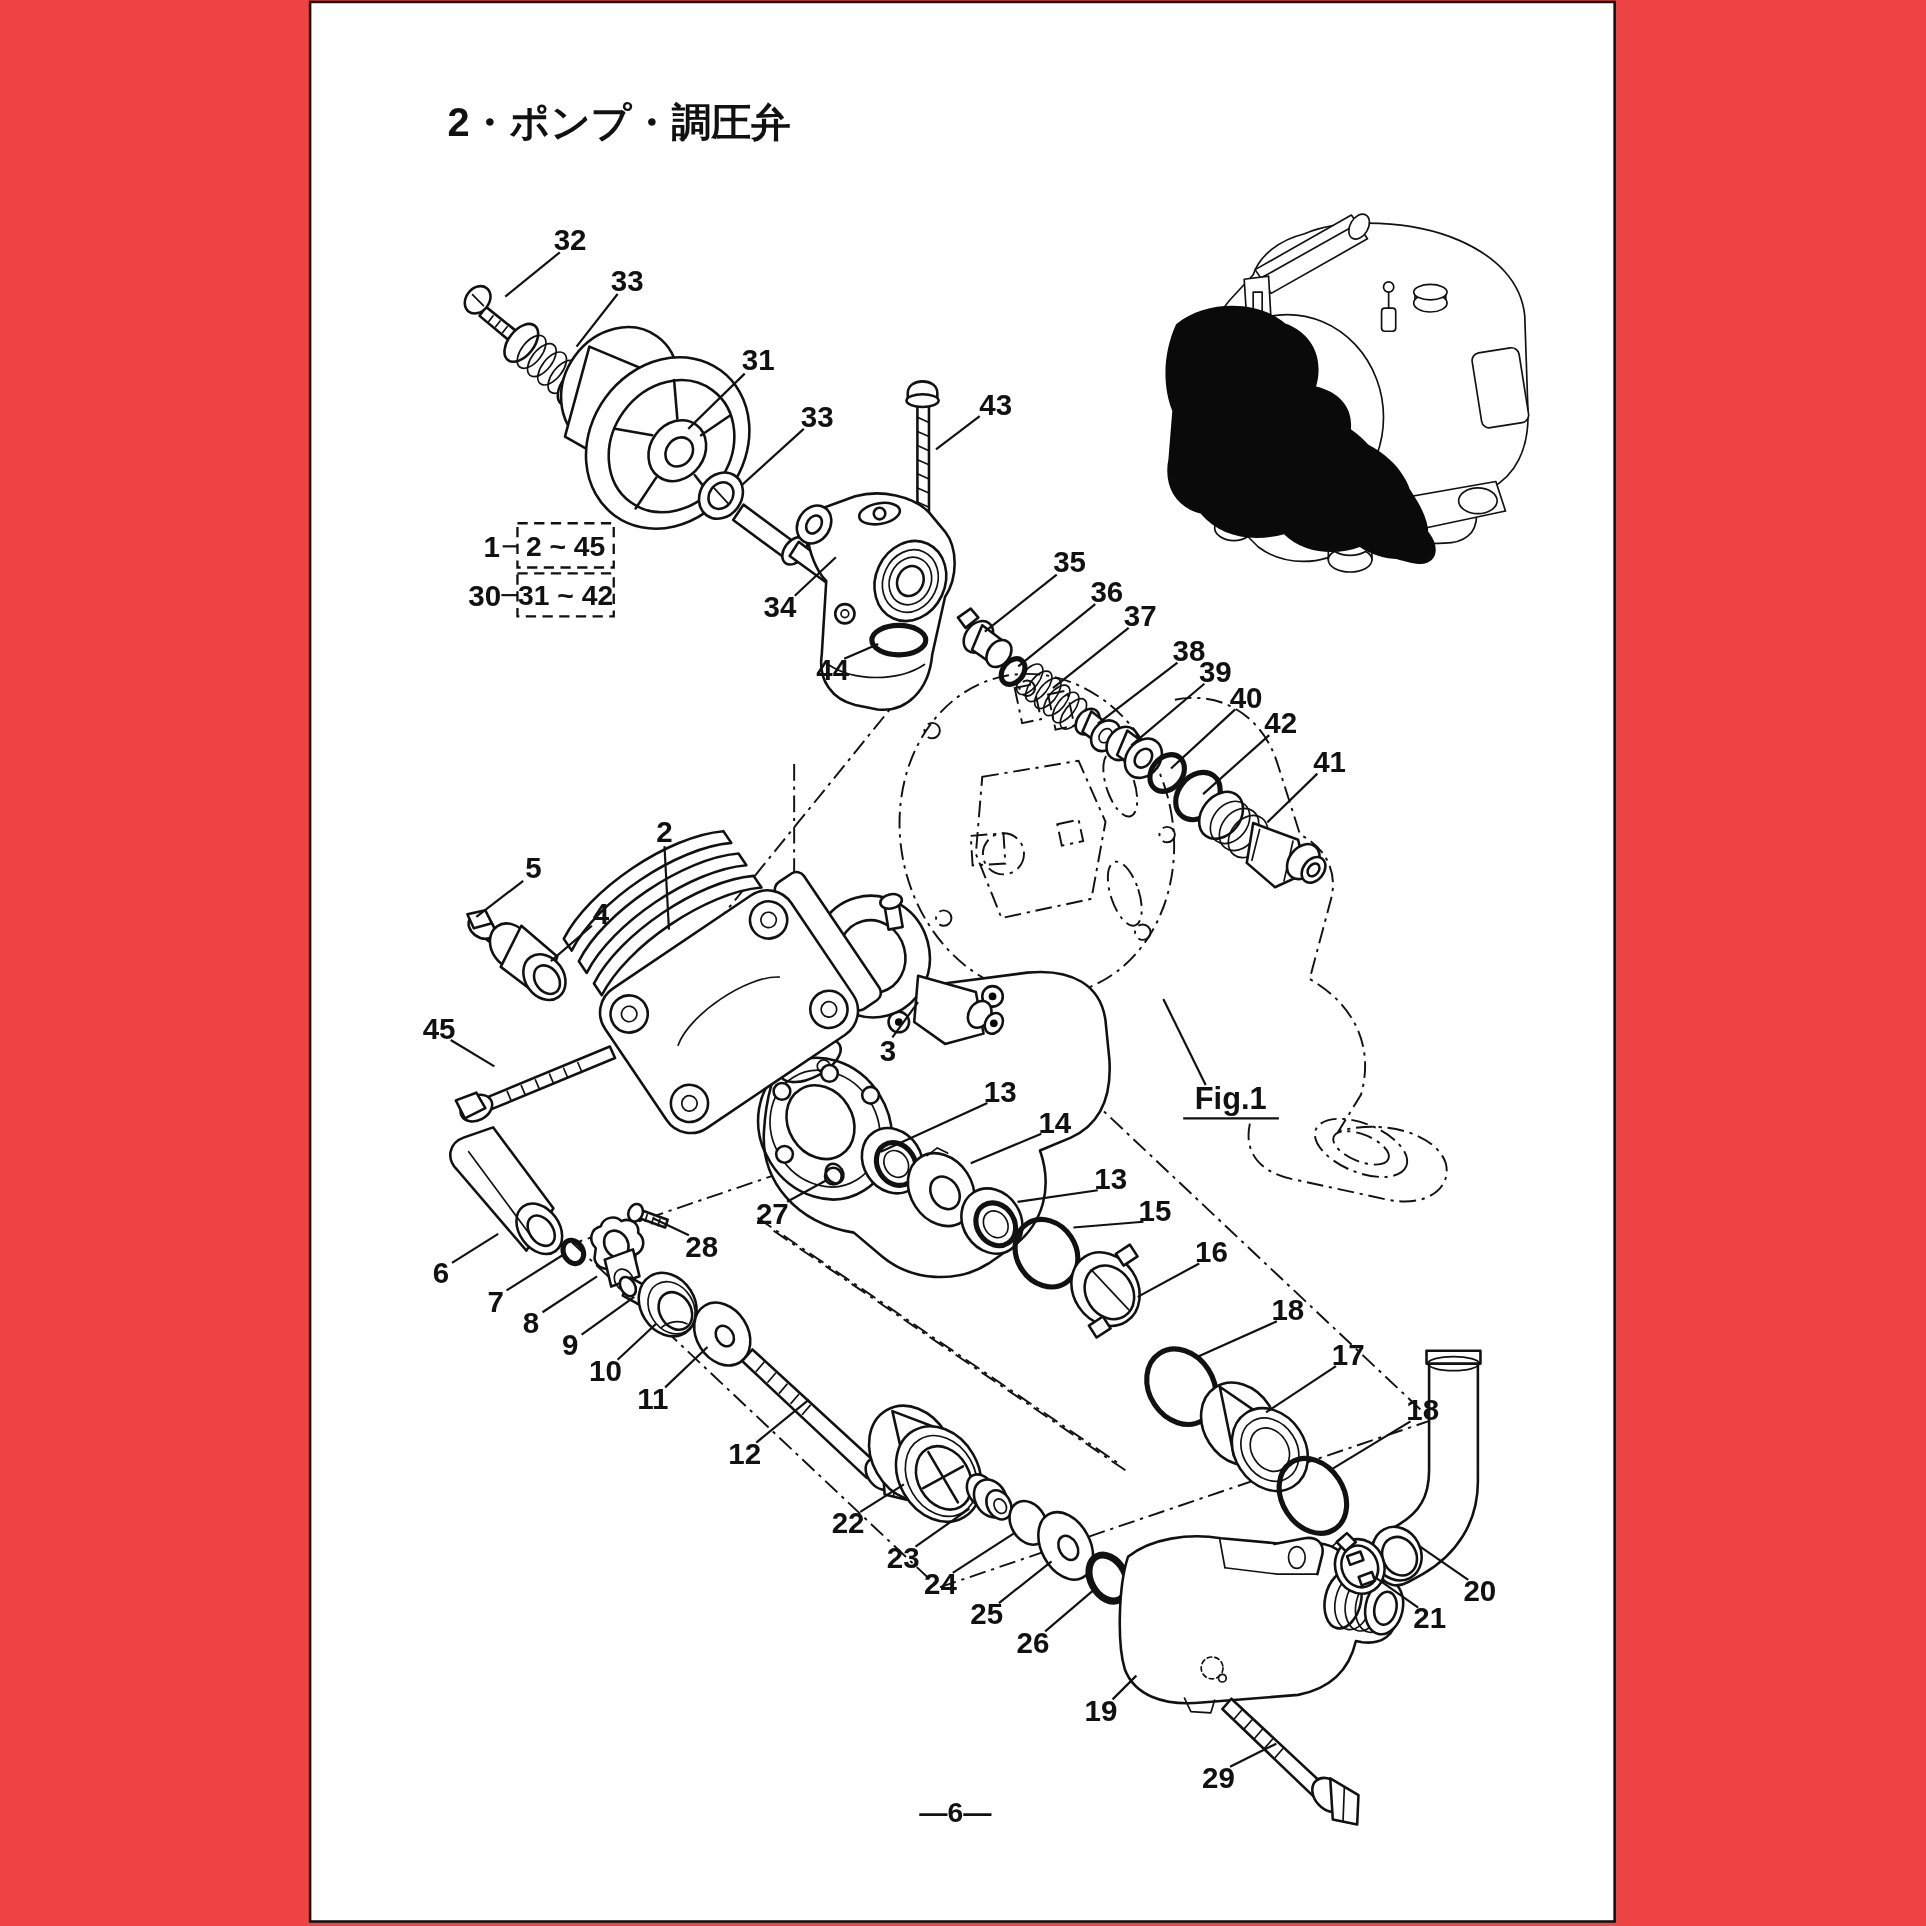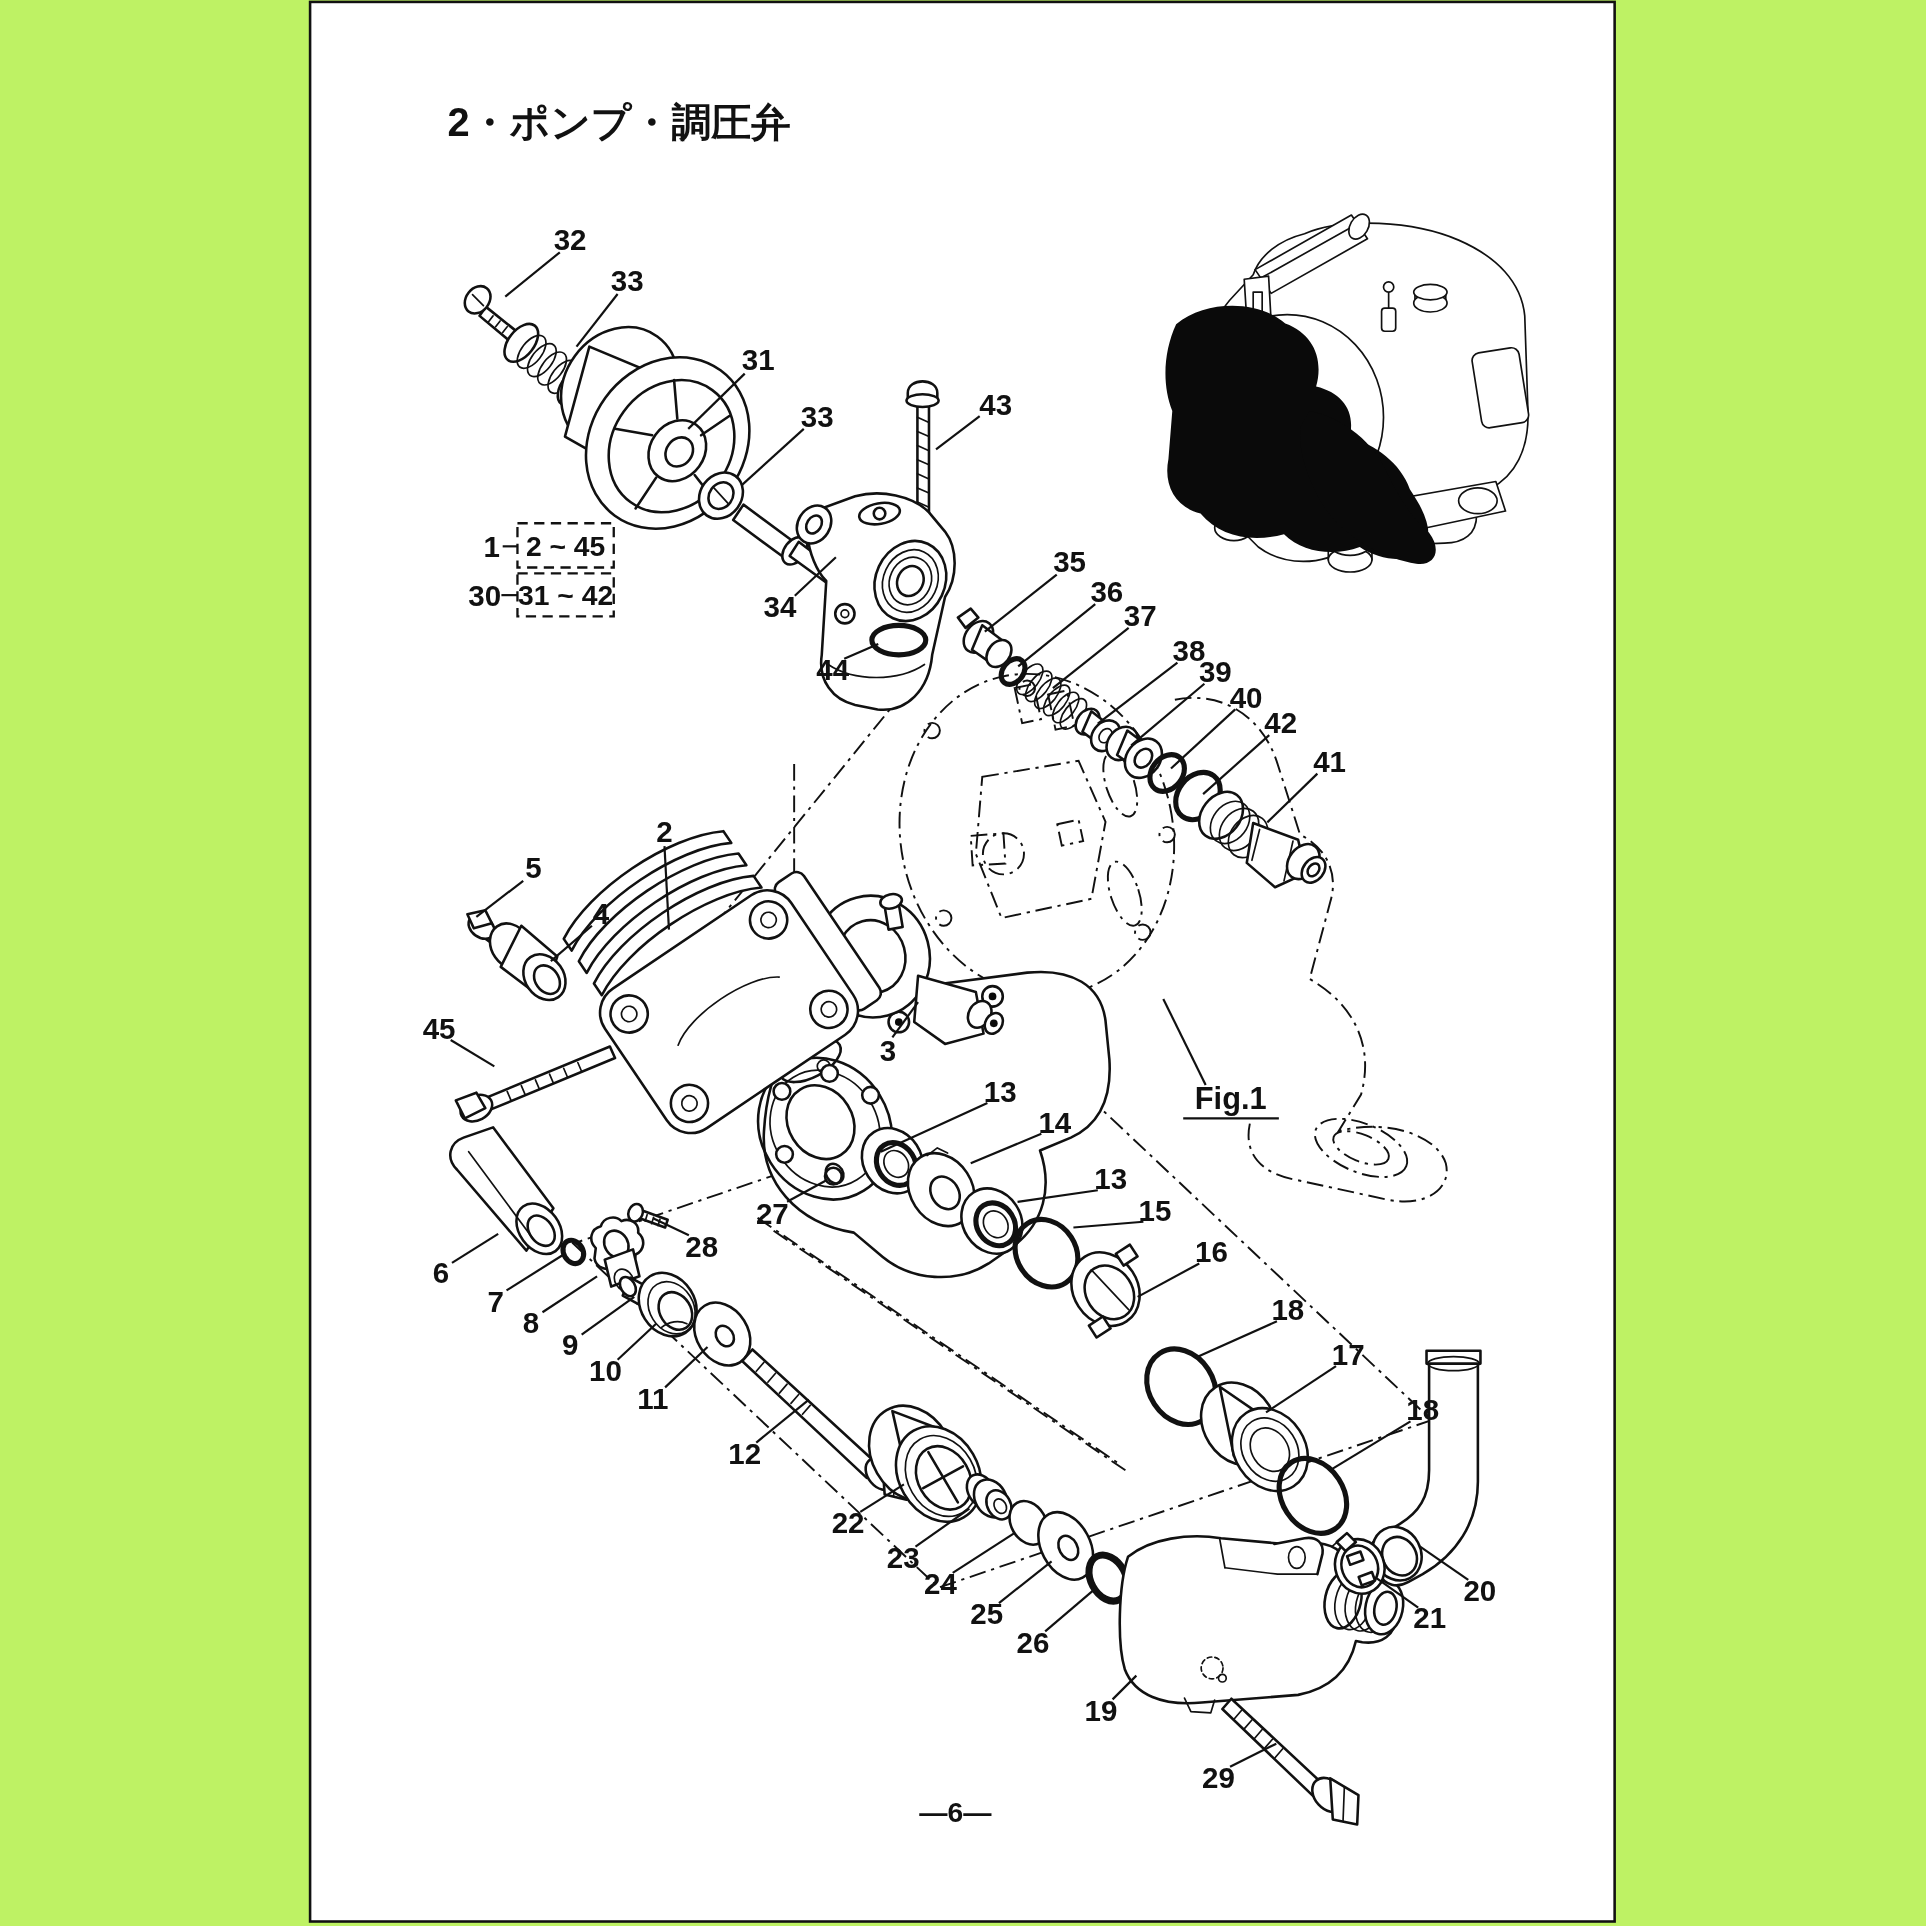--- a/index.html
+++ b/index.html
@@ -1,16 +1,16 @@
 <!DOCTYPE html>
 <html style="font-size:10.3px"><head>
 <meta charset="utf-8">
 <style>
   html,body{margin:0;padding:0;background:#fff;}
-  .page{position:relative;width:1926px;height:1926px;background:#bef264;
+  .page{position:relative;width:1926px;height:1926px;background:#ef4444;
         font-family:"Liberation Sans",sans-serif;}
   svg{position:absolute;left:0;top:0;}
   
   .ln{fill:none;stroke:#111;stroke-width:4;stroke-linecap:round;stroke-linejoin:round;}
   .wh{fill:#fff;stroke:#111;stroke-width:4;stroke-linecap:round;stroke-linejoin:round;}
   .thin{stroke-width:2.6;}
   .thick{stroke-width:8;}
   .xthick{stroke-width:11;}
   .blk{fill:#0a0a0a;stroke:none;}
   .phantom{fill:none;stroke:#111;stroke-width:3;stroke-dasharray:26 9 5 9;}

